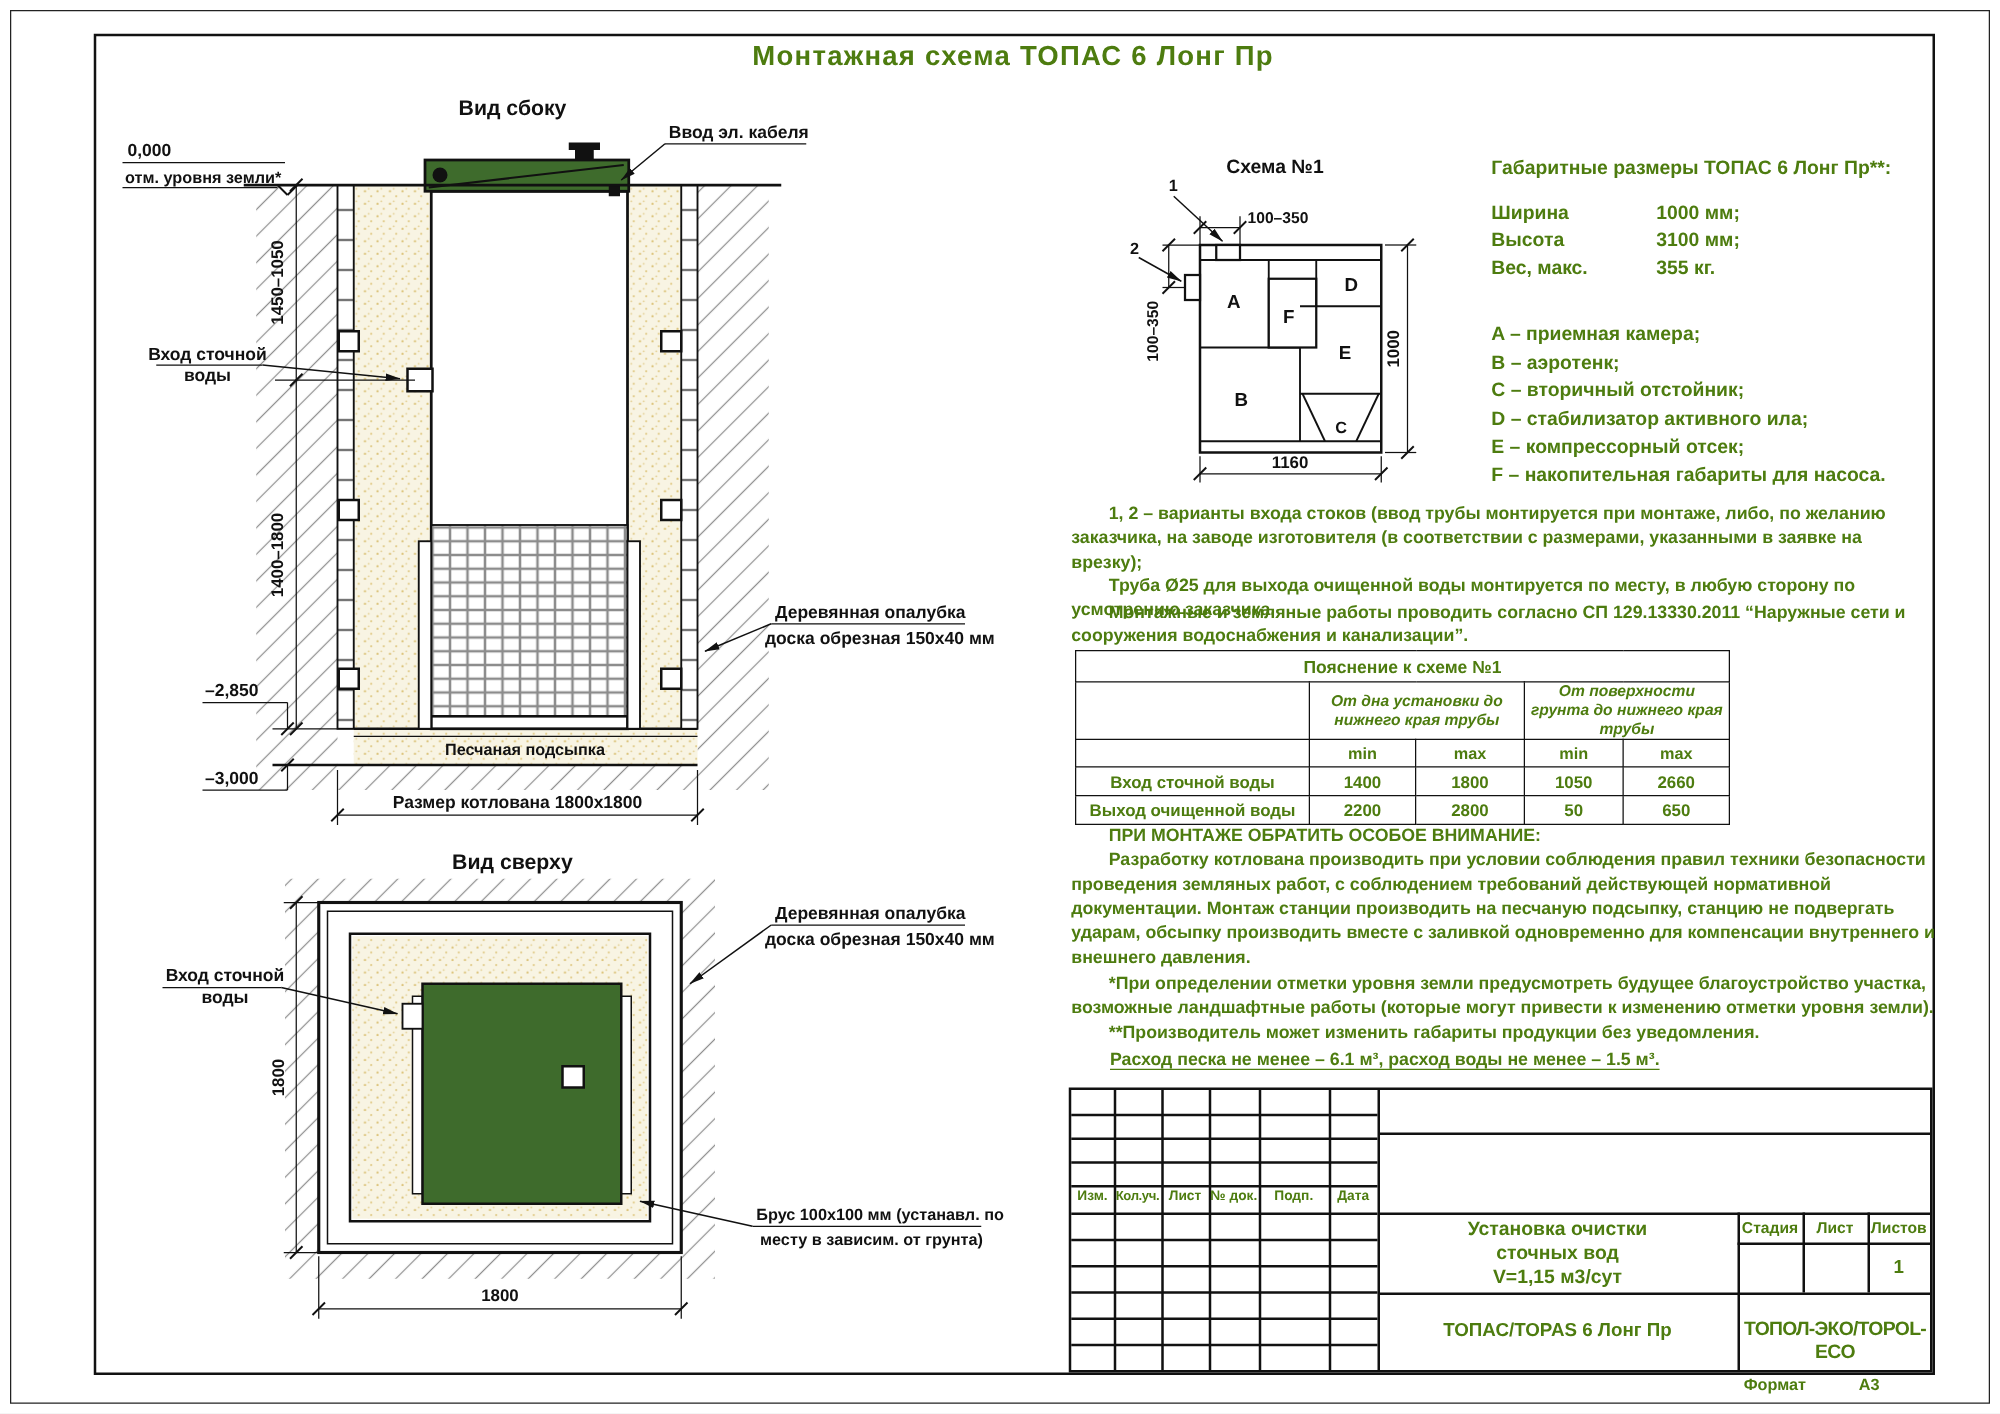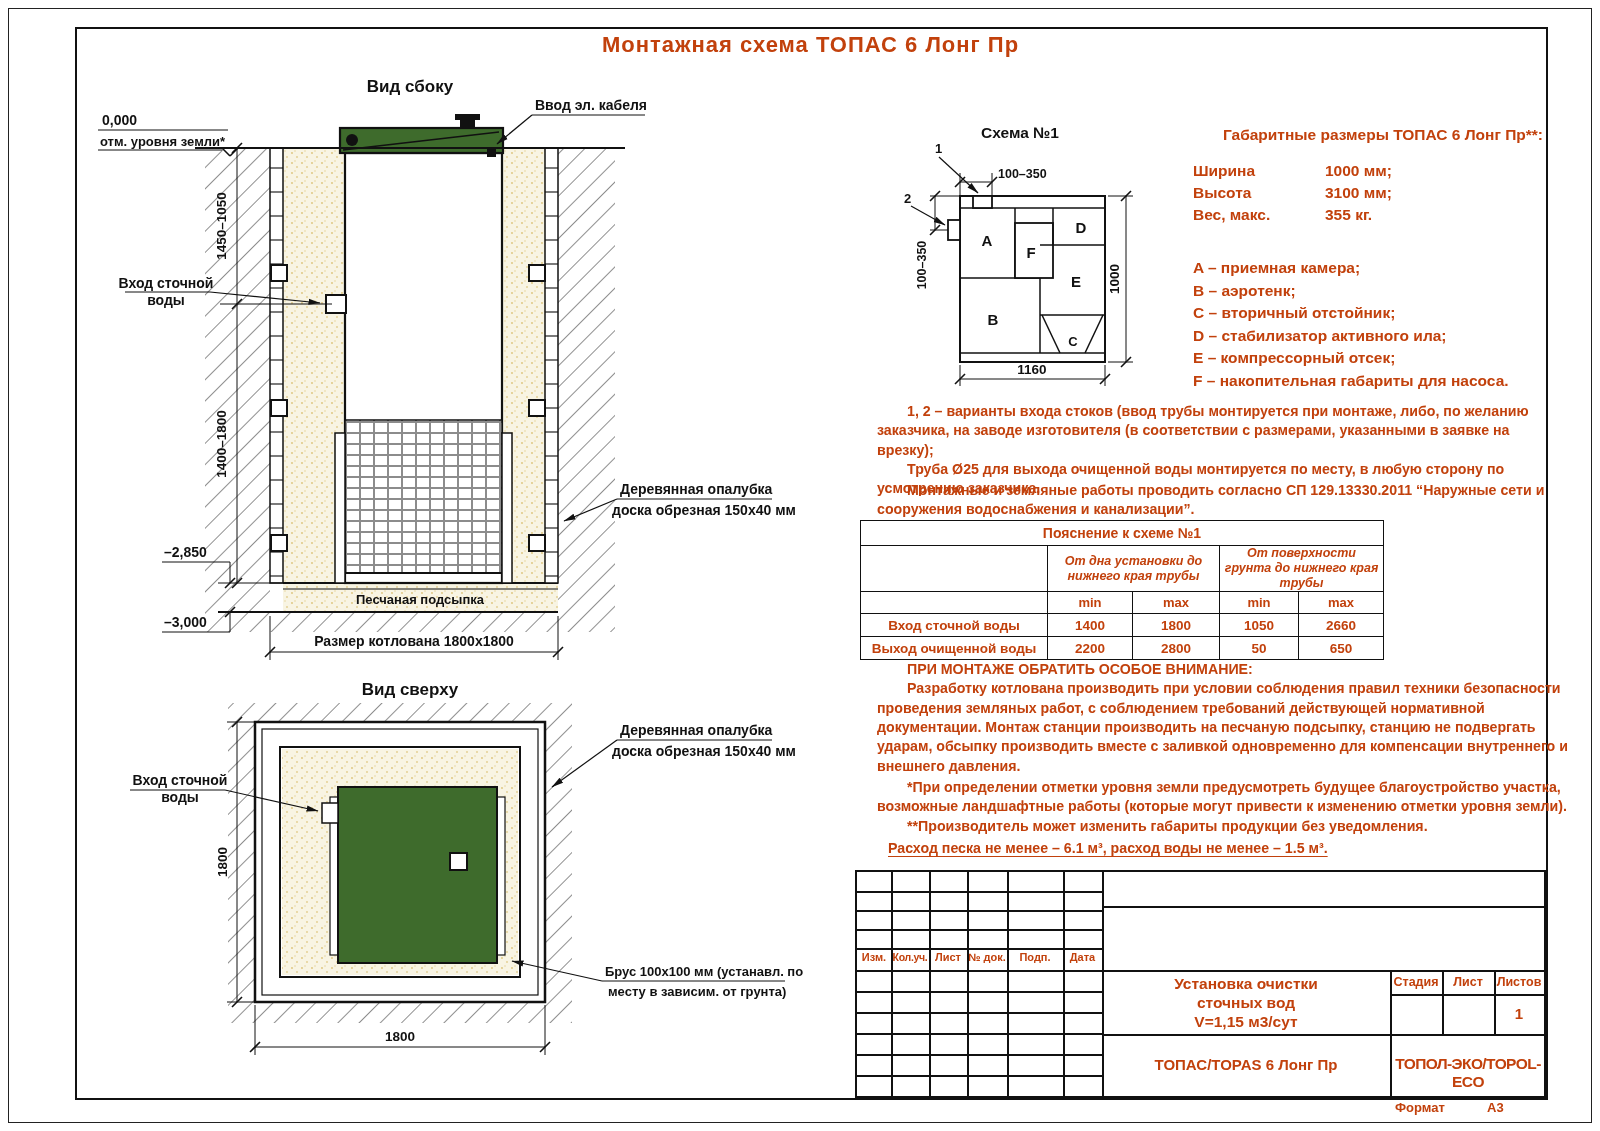--- a/index.html
+++ b/index.html
@@ -1,37 +1,37 @@
 <!DOCTYPE html>
 <html><head>
 <meta charset="utf-8">
 <style>
   html,body{margin:0;padding:0;background:#e8e8e8;}
-  .page{position:relative;width:1600px;height:1131px;background:#fff;font-family:"Liberation Sans",sans-serif;color:#c2410c;overflow:hidden;}
+  .page{position:relative;width:1600px;height:1131px;background:#fff;font-family:"Liberation Sans",sans-serif;color:#4d7c0f;overflow:hidden;}
   .abs{position:absolute;}
   .outer-border{left:8px;top:8px;width:1582px;height:1113px;border:1.5px solid #222;}
   .frame{left:75px;top:27px;width:1469px;height:1069px;border:2px solid #111;}
   .page-title{left:75px;top:32px;width:1471px;text-align:center;font-size:22px;font-weight:600;letter-spacing:1px;}
   svg{position:absolute;overflow:visible;}
   svg text{font-family:"Liberation Sans",sans-serif;fill:#111;}
   .ln{stroke:#111;stroke-width:1;fill:none;}
   .ln2{stroke:#111;stroke-width:2;fill:none;}
   .ln15{stroke:#111;stroke-width:1.5;fill:none;}
   .tick{stroke:#111;stroke-width:1.6;}
   .lead{stroke:#111;stroke-width:1.2;fill:none;}
   .lbl{font-size:14px;font-weight:600;}
   .lbl13{font-size:13px;font-weight:600;}
   .dimt{font-size:13.5px;font-weight:600;}
   .big{font-size:17px;font-weight:700;}
   .specs{left:1193px;top:126px;width:350px;font-size:15.5px;font-weight:600;}
-  .specs .sp-title{margin-bottom:18px;text-align:right;}
+  .specs .sp-title{margin-bottom:18px;}
   .specs .row{display:flex;height:22px;}
   .specs .row .k{width:132px;}
   .legend{left:1193px;top:257px;width:355px;font-size:15.5px;font-weight:600;line-height:22.5px;}
-  .para{font-size:14.2px;font-weight:600;line-height:1.36;margin-left:20px;}
+  .para{font-size:14.2px;font-weight:600;line-height:1.36;}
   .para p{margin:0;text-indent:30px;}
   .notes1{left:857px;top:402px;width:692px;}
   .notes2{left:857px;top:481px;width:692px;}
   .warning{left:857px;top:660px;width:700px;}
   .warning .head{text-indent:30px;font-weight:700;}
   .footnotes{left:857px;top:778px;width:700px;}
   .consumption{left:888px;top:840px;font-size:14.2px;font-weight:600;text-decoration:underline;text-underline-offset:3px;}
   table.explain{position:absolute;left:860px;top:520px;border-collapse:collapse;font-weight:600;}
   table.explain td{border:1.6px solid #111;text-align:center;padding:0 3px;}
   td.tt{height:24px;font-size:14px;}

